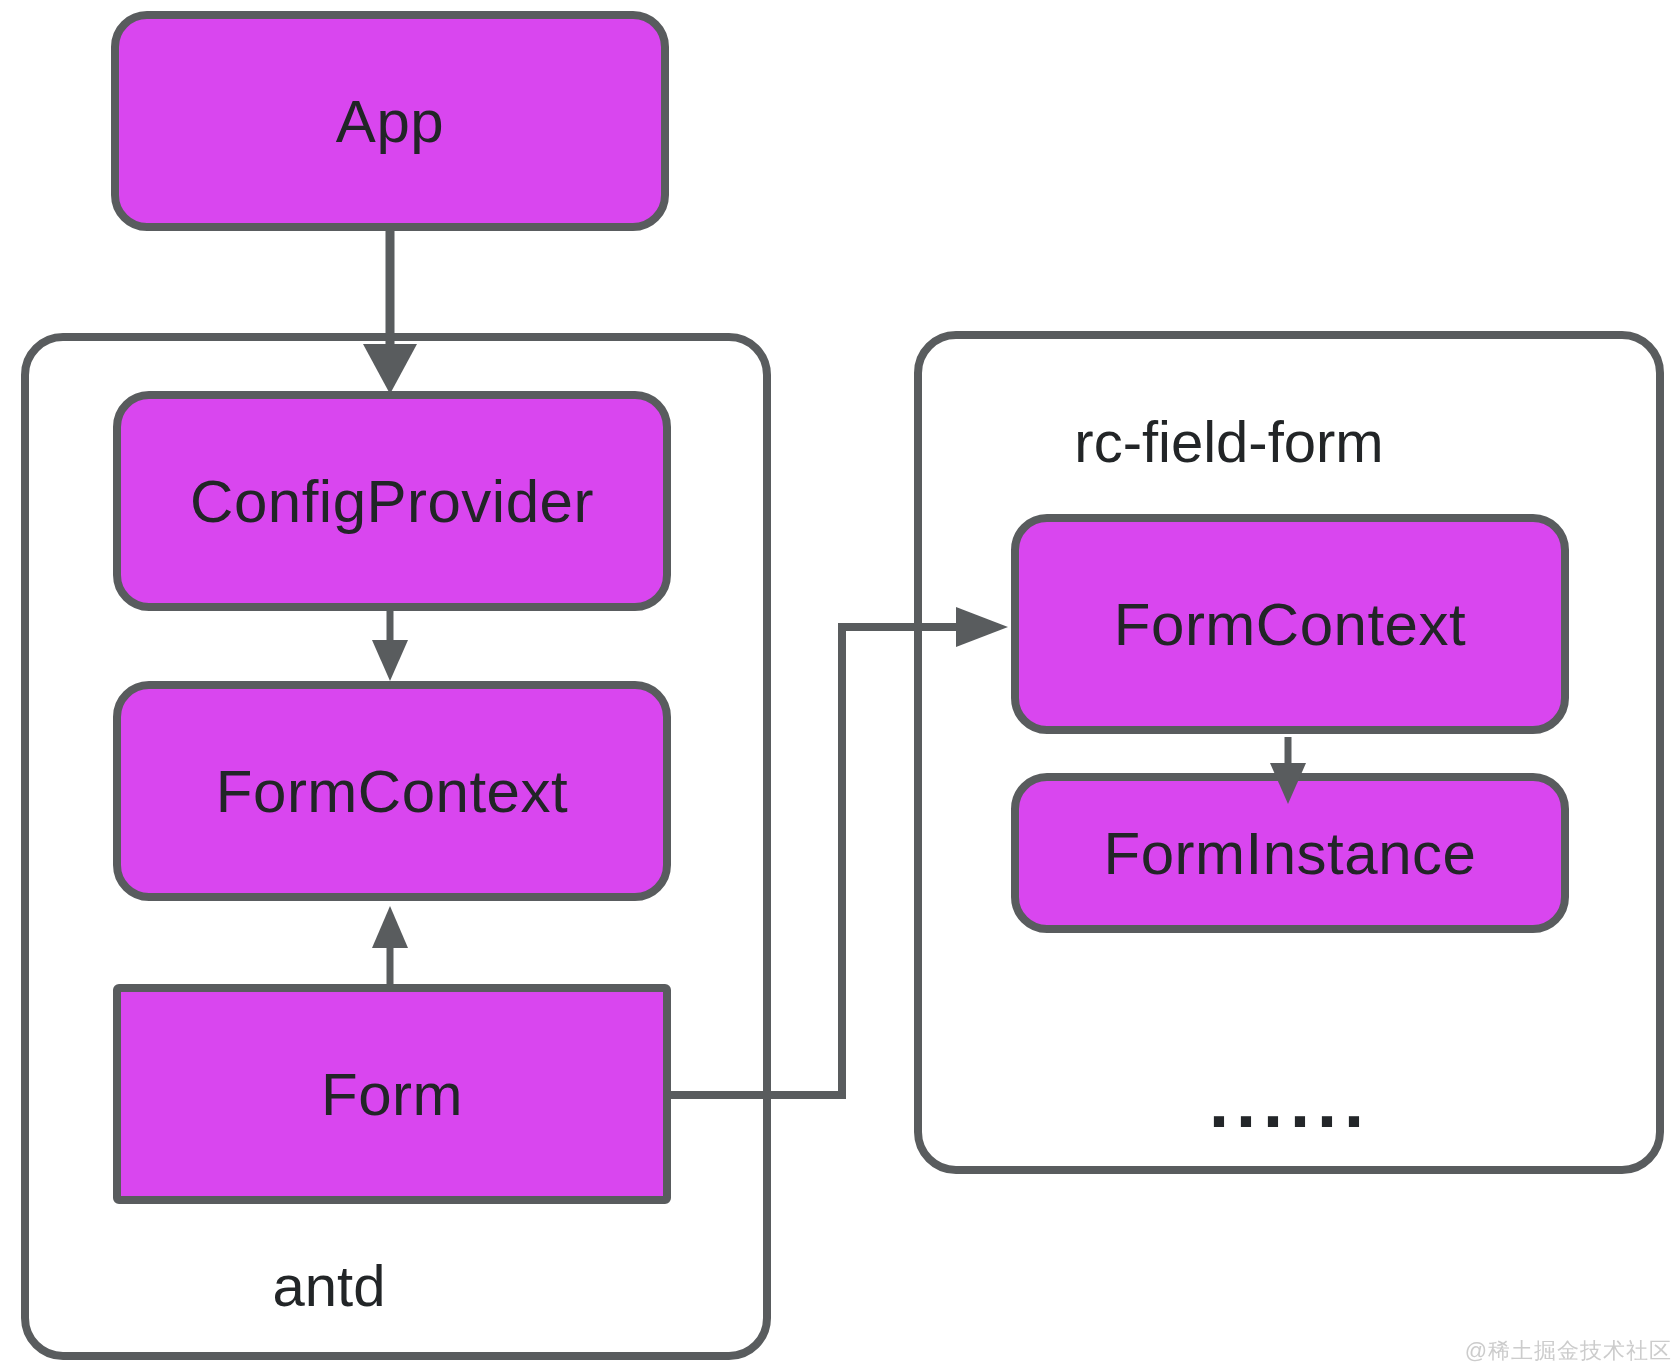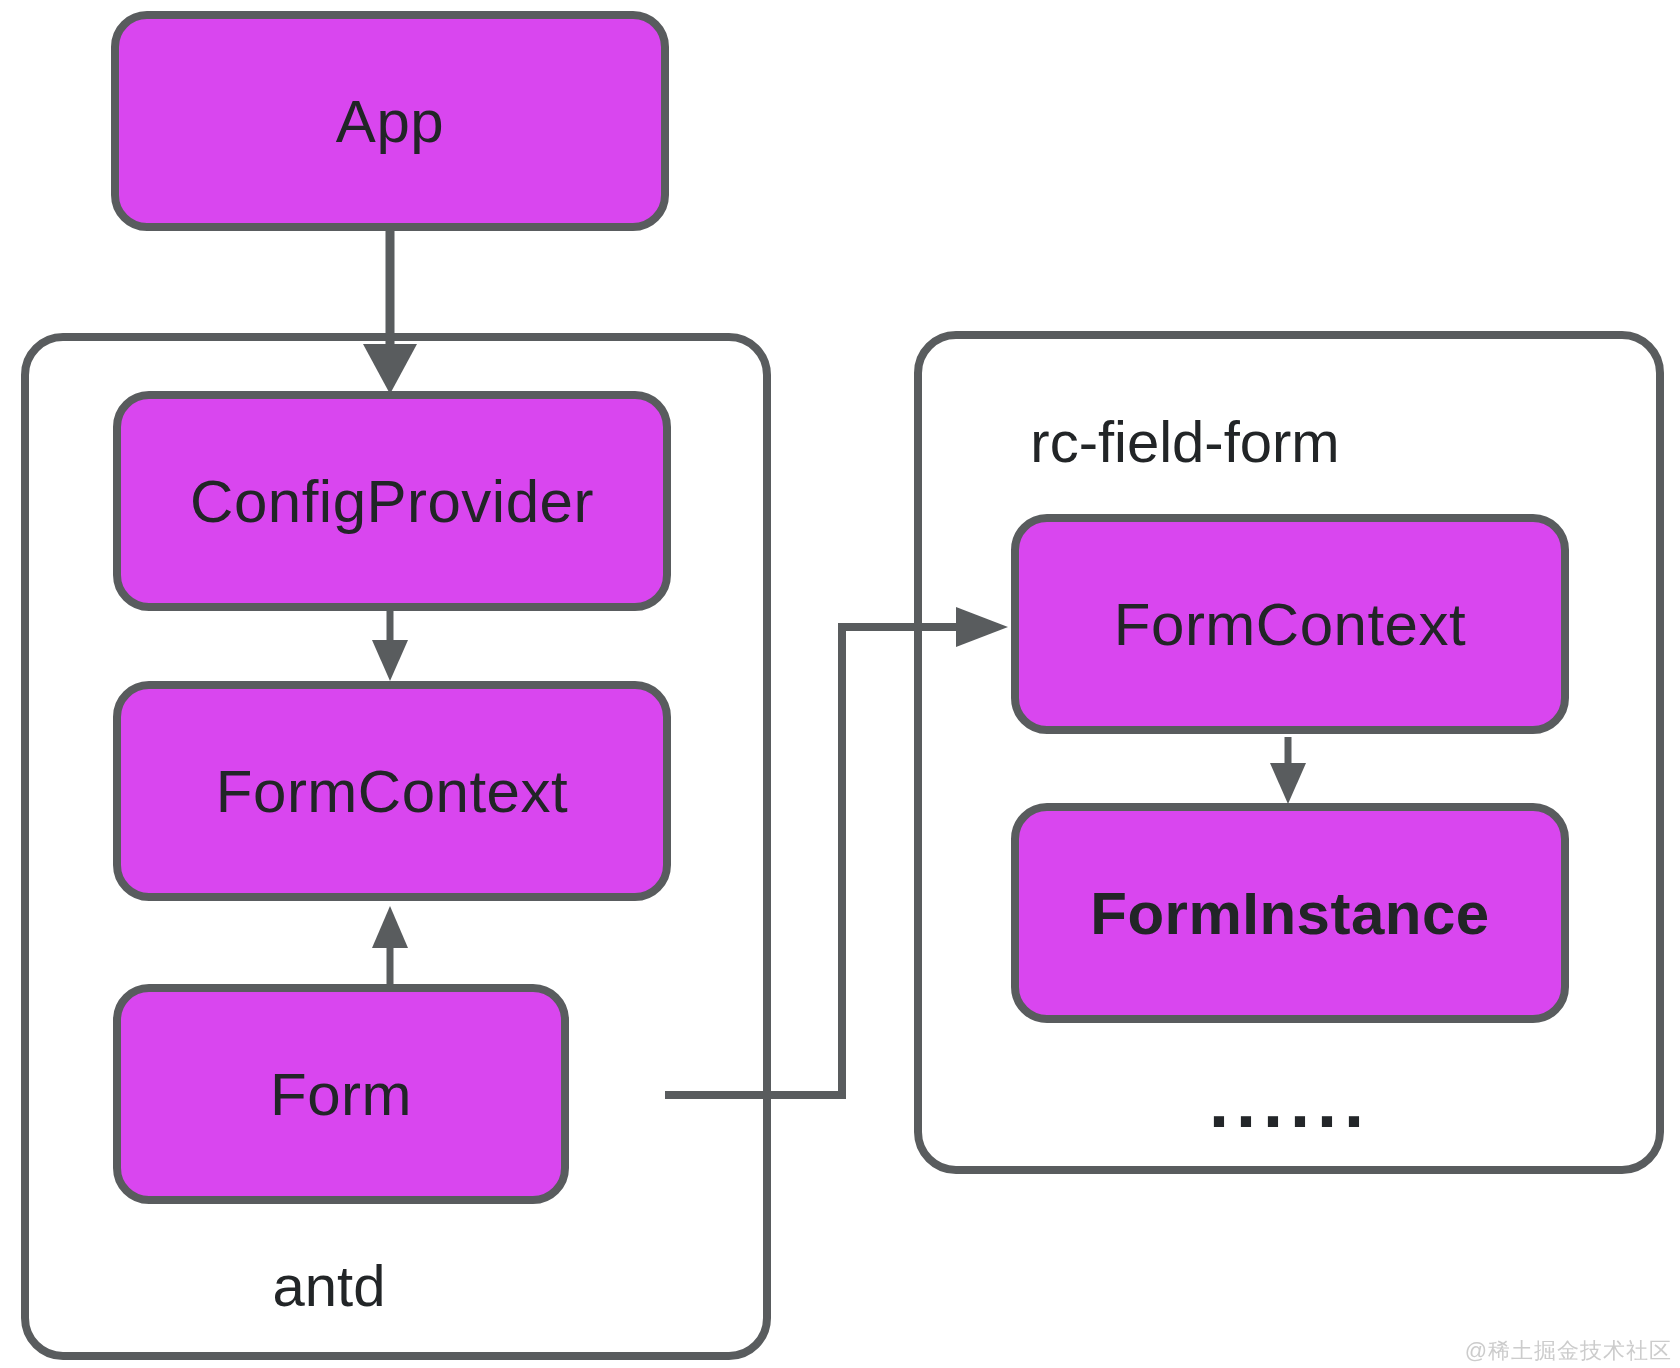--- a/index.html
+++ b/index.html
@@ -76,43 +76,43 @@
 </style>
 </head>
 <body>
 
 <div class="stage">
 
   <div class="container-box" style="left:21px; top:333px; width:750px; height:1027px;"></div>
   <div class="container-label" style="left:21px; top:1252px; width:616px;">antd</div>
 
   <div class="container-box" style="left:914px; top:331px; width:750px; height:843px;"></div>
-  <div class="container-label" style="left:870px; top:408px; width:630px;">rc-field-form</div>
+  <div class="container-label" style="left:914px; top:408px; width:630px;">rc-field-form</div>
 
   <div class="node" style="left:111px; top:11px; width:558px; height:220px;">
     <span class="node-label">App</span>
   </div>
 
   <div class="node" style="left:113px; top:391px; width:558px; height:220px;text-align:right;">
     <span class="node-label">ConfigProvider</span>
   </div>
 
   <div class="node" style="left:113px; top:681px; width:558px; height:220px;">
     <span class="node-label">FormContext</span>
   </div>
 
-  <div class="node" style="left:113px; top:984px; width:456px; height:220px;">
+  <div class="node" style="left:113px; top:984px; width:558px; height:220px;border-radius:6px;">
     <span class="node-label">Form</span>
   </div>
 
   <div class="node" style="left:1011px; top:514px; width:558px; height:220px;">
     <span class="node-label">FormContext</span>
   </div>
 
-  <div class="node" style="left:1011px; top:803px; width:558px; height:220px;font-weight:bold;">
+  <div class="node" style="left:1011px; top:773px; width:558px; height:160px;">
     <span class="node-label">FormInstance</span>
   </div>
 
   <div class="ellipsis-text">......</div>
 
   <svg class="arrow-layer" viewBox="0 0 1680 1368" xmlns="http://www.w3.org/2000/svg">
 
     <g>
       <line x1="390" y1="231" x2="390" y2="350" stroke="#595c5e" stroke-width="9"></line>
       <polygon points="390,394 363,344 417,344" fill="#595c5e"></polygon>

